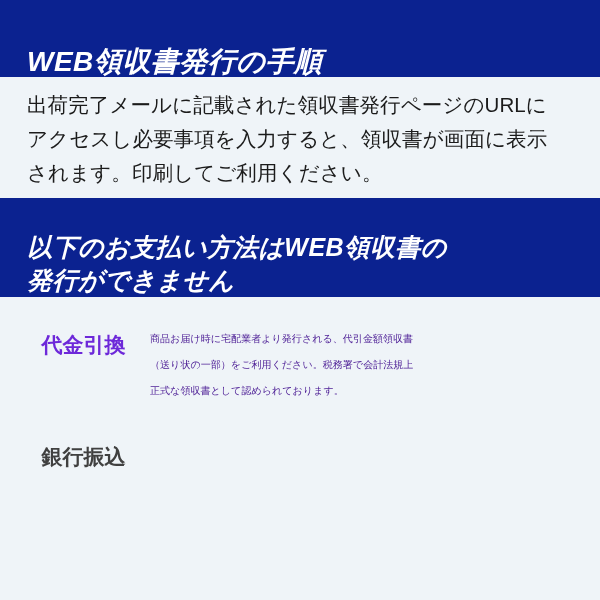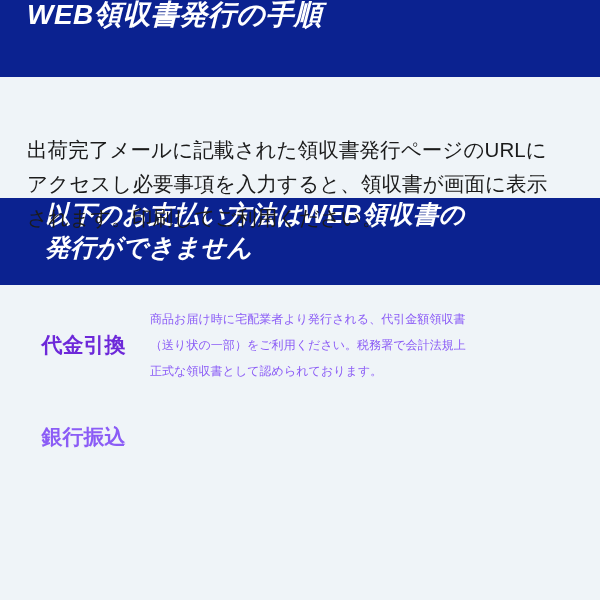--- a/index.html
+++ b/index.html
@@ -21,61 +21,60 @@
     background: #eff4f8;
     box-sizing: border-box;
   }
 
   
   .band {
     width: 600px;
     background: #0b2290;
     box-sizing: border-box;
     display: flex;
-    align-items: flex-start;
+    align-items: flex-end;
   }
   .band-title {
     color: #ffffff;
     font-weight: bold;
     font-style: italic;
     letter-spacing: 0.5px;
     white-space: pre-line;
   }
 
   #band-main {
     height: 77px;
     padding-left: 27px;
   }
   #band-main .band-title {
     font-size: 28px;
     line-height: 30px;
   }
 
   #band-sub {
-    height: 87px;
-    padding-left: 45px;
+    height: 99px;
+    padding-left: 27px;
     margin-top: 121px;
   }
   #band-sub .band-title {
     font-size: 25px;
     line-height: 33px;
   }
 
   
   #intro {
     position: absolute;
     left: 27px;
     top: 88px;
     width: 548px;
     color: #1b1b1b;
     font-size: 20.5px;
     line-height: 34px;
     letter-spacing: 0.1px;
     white-space: pre-line;
-    margin-top: 45px;
   }
 
   
   #methods {
     position: absolute;
     left: 0;
     top: 306px;
     width: 600px;
   }
   .method-row {
@@ -90,25 +89,26 @@
     text-align: center;
     font-weight: bold;
     font-size: 21px;
     line-height: 26px;
     white-space: pre-line;
   }
   .method-desc {
     flex: 1 1 auto;
     margin-left: 10px;
     margin-right: 28px;
-    color: #8b5cf6;
-    font-size: 12px;
+    color: #4c1d95;
+    font-size: 10px;
     line-height: 26px;
     letter-spacing: 0.05px;
     white-space: pre-line;
+    margin-top: 20px;
   }
 
   
   #row-cod     { margin-top: 0px;  }
   #row-cod     .method-label { margin-top: 26px; }
   #row-conbini { margin-top: 12px; }
   #row-conbini .method-label { margin-top: 13px; }
   #row-bank    { margin-top: 14px; }
   #row-bank    .method-label { margin-top: 26px; }
 </style>
@@ -134,18 +134,18 @@
 
     <div class="method-row" id="row-cod">
       <div class="method-label" style="color:#6d28d9">代金引換</div>
       <div class="method-desc">商品お届け時に宅配業者より発行される、代引金額領収書
 （送り状の一部）をご利用ください。税務署で会計法規上
 正式な領収書として認められております。</div>
     </div>
 
 
     <div class="method-row" id="row-bank">
-      <div class="method-label" style="color:#8b5cf6">銀行振込</div>
+      <div class="method-label" style="color:#404040">銀行振込</div>
     </div>
 
   </div>
 
 </div>
 
 </body></html>

